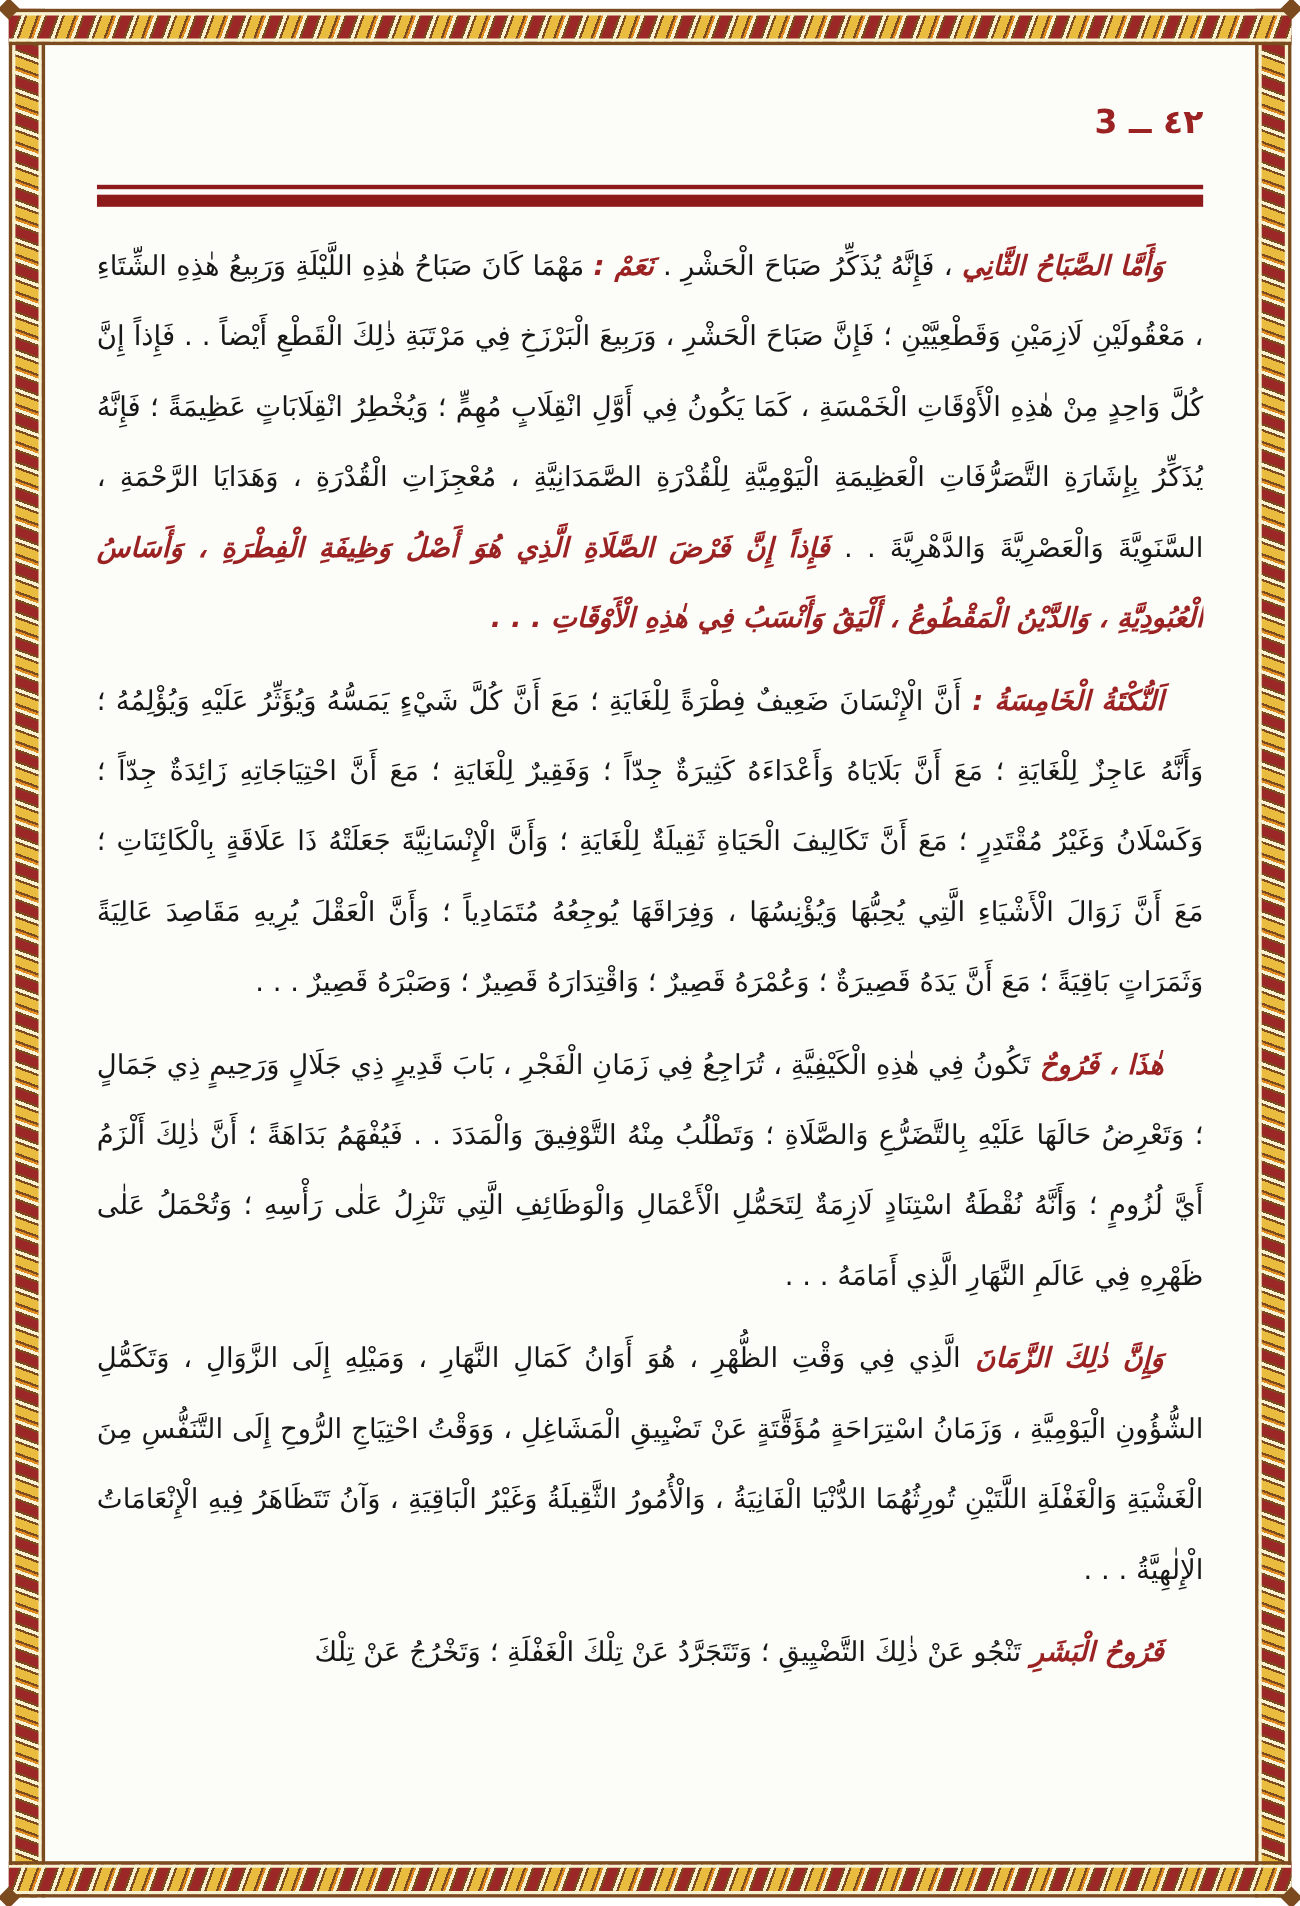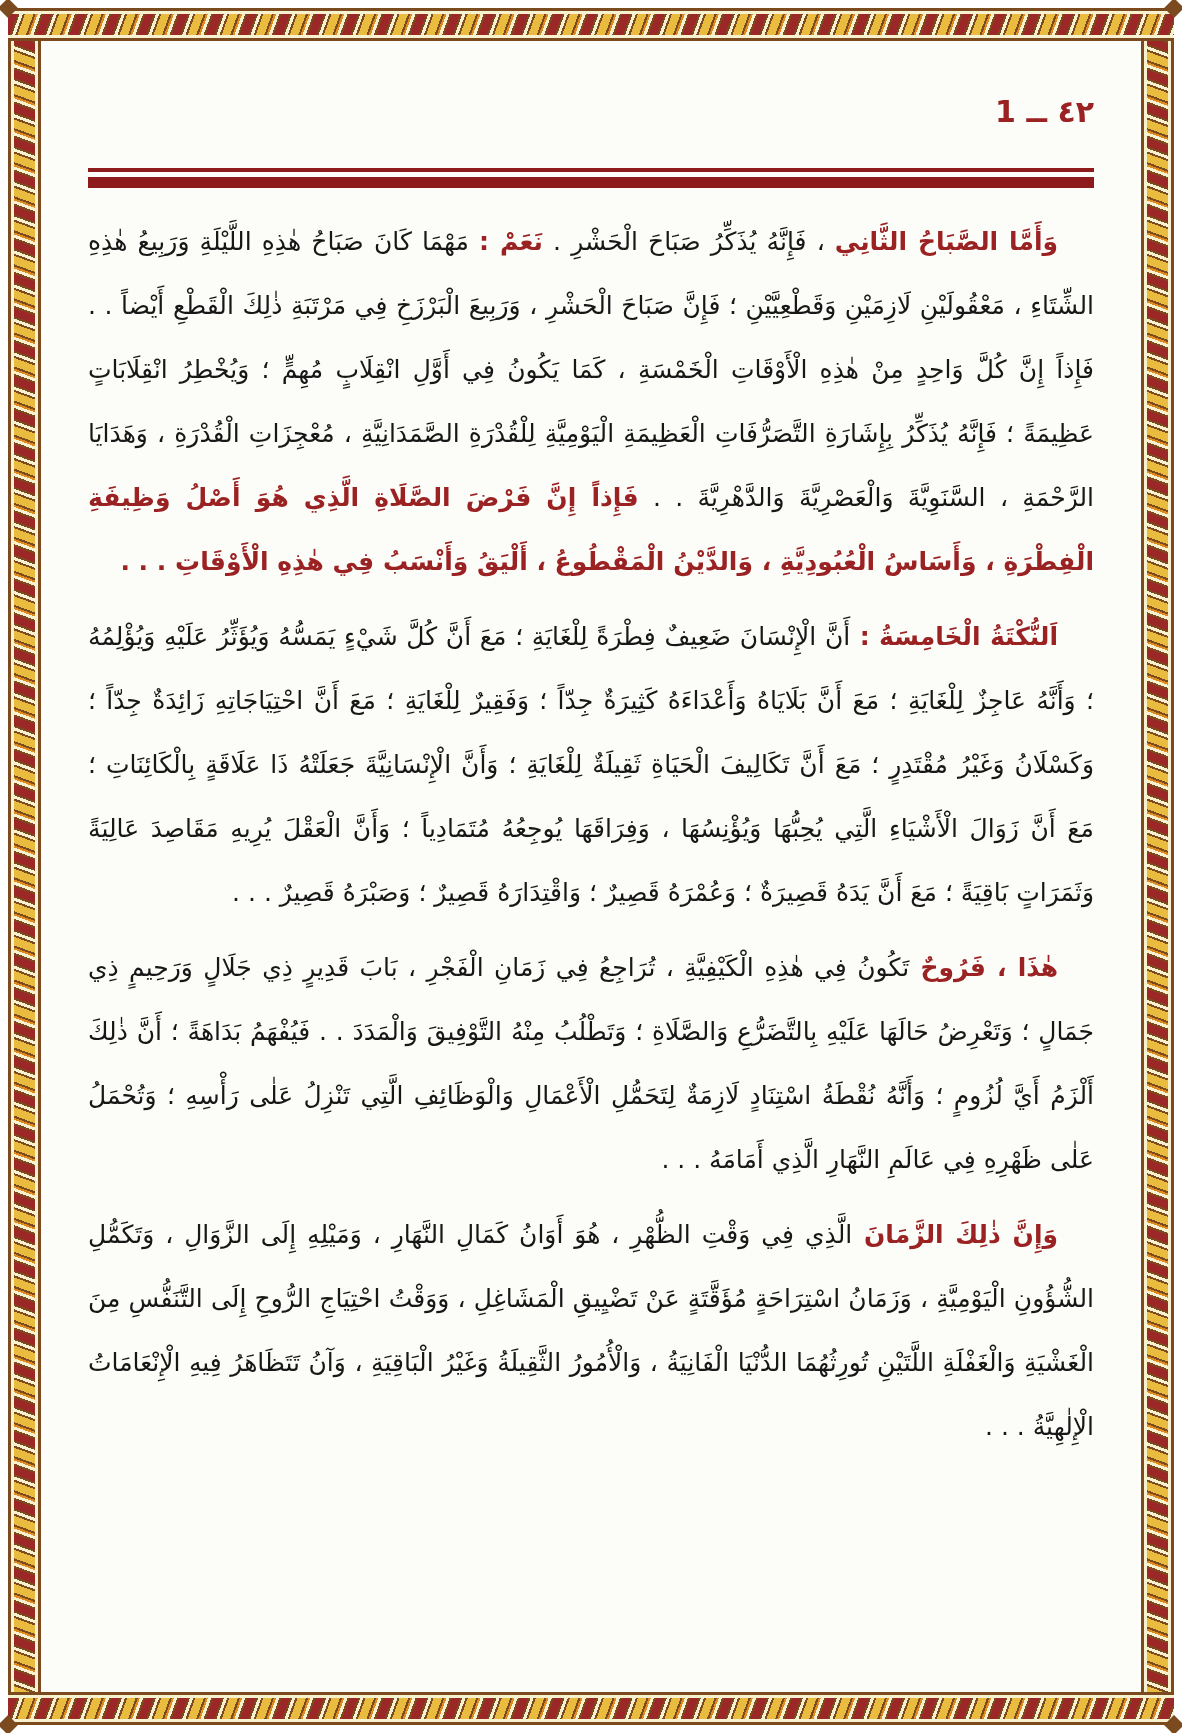--- a/index.html
+++ b/index.html
@@ -79,45 +79,46 @@
   .rule-thin{height:4px;background:var(--rule-red);}
   .rule-thick{height:11px;background:var(--rule-red);margin-top:5px;}
   .body-text{margin-top:22px;}
   .para{
     margin:0 0 11px 0;
     font-size:25px;line-height:64px;
     text-align:justify;text-indent:36px;
     color:var(--text-black);
   }
   .seg-black{color:var(--text-black);margin-top:44px;}
-  .seg-red{color:var(--accent-red);font-weight:bold;}
+  .seg-red{color:var(--accent-red);font-weight:bold;font-style:italic;}
 </style>
 </head>
 <body>
 
 <div class="paper"></div>
 
 <div>
   <div class="v-strip left"></div>
   <div class="v-strip right"></div>
   <div class="h-strip top"></div>
   <div class="h-strip bottom"></div>
   <div class="spike tl"></div>
   <div class="spike tr"></div>
   <div class="spike bl"></div>
   <div class="spike br"></div>
 </div>
 
 <div class="content" dir="rtl" lang="ar">
   <header class="page-header">
-    <div class="page-number">٤٢ ــ 1</div>
+    <div class="page-number">٤٢ ــ 3</div>
   </header>
   <div class="header-divider">
     <div class="rule-thin"></div>
     <div class="rule-thick"></div>
   </div>
   <main class="body-text" id="paragraphs">
       <p class="para"><span class="seg-red">وَأَمَّا الصَّبَاحُ الثَّانِي</span><span class="seg-black"> ، فَإِنَّهُ يُذَكِّرُ صَبَاحَ الْحَشْرِ . </span><span class="seg-red">نَعَمْ :</span><span class="seg-black"> مَهْمَا كَانَ صَبَاحُ هٰذِهِ اللَّيْلَةِ وَرَبِيعُ هٰذِهِ الشِّتَاءِ ، مَعْقُولَيْنِ لَازِمَيْنِ وَقَطْعِيَّيْنِ ؛ فَإِنَّ صَبَاحَ الْحَشْرِ ، وَرَبِيعَ الْبَرْزَخِ فِي مَرْتَبَةِ ذٰلِكَ الْقَطْعِ أَيْضاً . . فَإِذاً إِنَّ كُلَّ وَاحِدٍ مِنْ هٰذِهِ الْأَوْقَاتِ الْخَمْسَةِ ، كَمَا يَكُونُ فِي أَوَّلِ انْقِلَابٍ مُهِمٍّ ؛ وَيُخْطِرُ انْقِلَابَاتٍ عَظِيمَةً ؛ فَإِنَّهُ يُذَكِّرُ بِإِشَارَةِ التَّصَرُّفَاتِ الْعَظِيمَةِ الْيَوْمِيَّةِ لِلْقُدْرَةِ الصَّمَدَانِيَّةِ ، مُعْجِزَاتِ الْقُدْرَةِ ، وَهَدَايَا الرَّحْمَةِ ، السَّنَوِيَّةَ وَالْعَصْرِيَّةَ وَالدَّهْرِيَّةَ . . </span><span class="seg-red">فَإِذاً إِنَّ فَرْضَ الصَّلَاةِ الَّذِي هُوَ أَصْلُ وَظِيفَةِ الْفِطْرَةِ ، وَأَسَاسُ الْعُبُودِيَّةِ ، وَالدَّيْنُ الْمَقْطُوعُ ، أَلْيَقُ وَأَنْسَبُ فِي هٰذِهِ الْأَوْقَاتِ . . .</span></p>
       <p class="para"><span class="seg-red">اَلنُّكْتَةُ الْخَامِسَةُ : </span><span class="seg-black">أَنَّ الْإِنْسَانَ ضَعِيفٌ فِطْرَةً لِلْغَايَةِ ؛ مَعَ أَنَّ كُلَّ شَيْءٍ يَمَسُّهُ وَيُؤَثِّرُ عَلَيْهِ وَيُؤْلِمُهُ ؛ وَأَنَّهُ عَاجِزٌ لِلْغَايَةِ ؛ مَعَ أَنَّ بَلَايَاهُ وَأَعْدَاءَهُ كَثِيرَةٌ جِدّاً ؛ وَفَقِيرٌ لِلْغَايَةِ ؛ مَعَ أَنَّ احْتِيَاجَاتِهِ زَائِدَةٌ جِدّاً ؛ وَكَسْلَانُ وَغَيْرُ مُقْتَدِرٍ ؛ مَعَ أَنَّ تَكَالِيفَ الْحَيَاةِ ثَقِيلَةٌ لِلْغَايَةِ ؛ وَأَنَّ الْإِنْسَانِيَّةَ جَعَلَتْهُ ذَا عَلَاقَةٍ بِالْكَائِنَاتِ ؛ مَعَ أَنَّ زَوَالَ الْأَشْيَاءِ الَّتِي يُحِبُّهَا وَيُؤْنِسُهَا ، وَفِرَاقَهَا يُوجِعُهُ مُتَمَادِياً ؛ وَأَنَّ الْعَقْلَ يُرِيهِ مَقَاصِدَ عَالِيَةً وَثَمَرَاتٍ بَاقِيَةً ؛ مَعَ أَنَّ يَدَهُ قَصِيرَةٌ ؛ وَعُمْرَهُ قَصِيرٌ ؛ وَاقْتِدَارَهُ قَصِيرٌ ؛ وَصَبْرَهُ قَصِيرٌ . . .</span></p>
       <p class="para"><span class="seg-red">هٰذَا ، فَرُوحٌ </span><span class="seg-black">تَكُونُ فِي هٰذِهِ الْكَيْفِيَّةِ ، تُرَاجِعُ فِي زَمَانِ الْفَجْرِ ، بَابَ قَدِيرٍ ذِي جَلَالٍ وَرَحِيمٍ ذِي جَمَالٍ ؛ وَتَعْرِضُ حَالَهَا عَلَيْهِ بِالتَّضَرُّعِ وَالصَّلَاةِ ؛ وَتَطْلُبُ مِنْهُ التَّوْفِيقَ وَالْمَدَدَ . . فَيُفْهَمُ بَدَاهَةً ؛ أَنَّ ذٰلِكَ أَلْزَمُ أَيَّ لُزُومٍ ؛ وَأَنَّهُ نُقْطَةُ اسْتِنَادٍ لَازِمَةٌ لِتَحَمُّلِ الْأَعْمَالِ وَالْوَظَائِفِ الَّتِي تَنْزِلُ عَلٰى رَأْسِهِ ؛ وَتُحْمَلُ عَلٰى ظَهْرِهِ فِي عَالَمِ النَّهَارِ الَّذِي أَمَامَهُ . . .</span></p>
       <p class="para"><span class="seg-red">وَإِنَّ ذٰلِكَ الزَّمَانَ </span><span class="seg-black">الَّذِي فِي وَقْتِ الظُّهْرِ ، هُوَ أَوَانُ كَمَالِ النَّهَارِ ، وَمَيْلِهِ إِلَى الزَّوَالِ ، وَتَكَمُّلِ الشُّؤُونِ الْيَوْمِيَّةِ ، وَزَمَانُ اسْتِرَاحَةٍ مُؤَقَّتَةٍ عَنْ تَضْيِيقِ الْمَشَاغِلِ ، وَوَقْتُ احْتِيَاجِ الرُّوحِ إِلَى التَّنَفُّسِ مِنَ الْغَشْيَةِ وَالْغَفْلَةِ اللَّتَيْنِ تُورِثُهُمَا الدُّنْيَا الْفَانِيَةُ ، وَالْأُمُورُ الثَّقِيلَةُ وَغَيْرُ الْبَاقِيَةِ ، وَآنُ تَتَظَاهَرُ فِيهِ الْإِنْعَامَاتُ الْإِلٰهِيَّةُ . . .</span></p>
+      <p class="para"><span class="seg-red">فَرُوحُ الْبَشَرِ </span><span class="seg-black">تَنْجُو عَنْ ذٰلِكَ التَّضْيِيقِ ؛ وَتَتَجَرَّدُ عَنْ تِلْكَ الْغَفْلَةِ ؛ وَتَخْرُجُ عَنْ تِلْكَ</span></p>
     </main>
 </div>
 
 </body></html>

